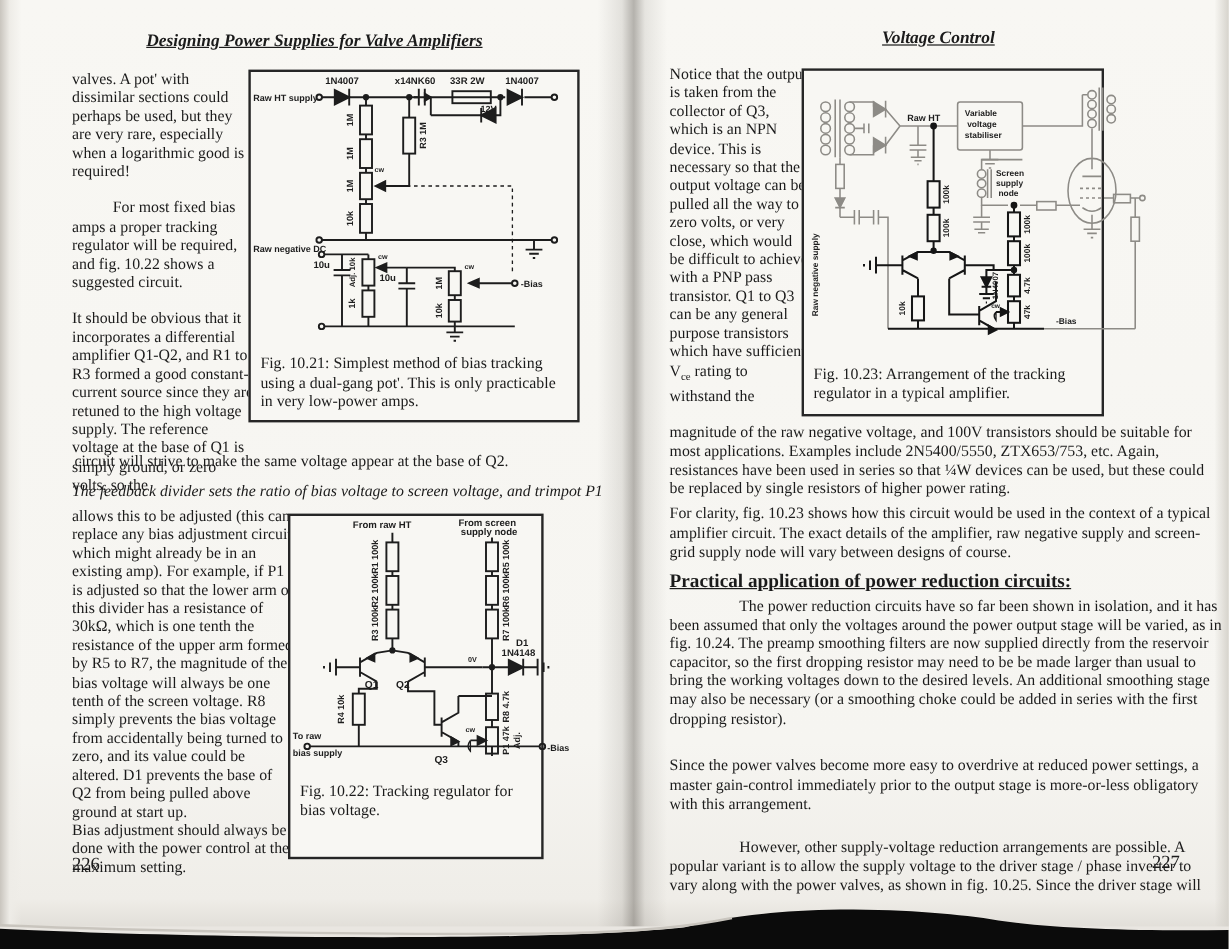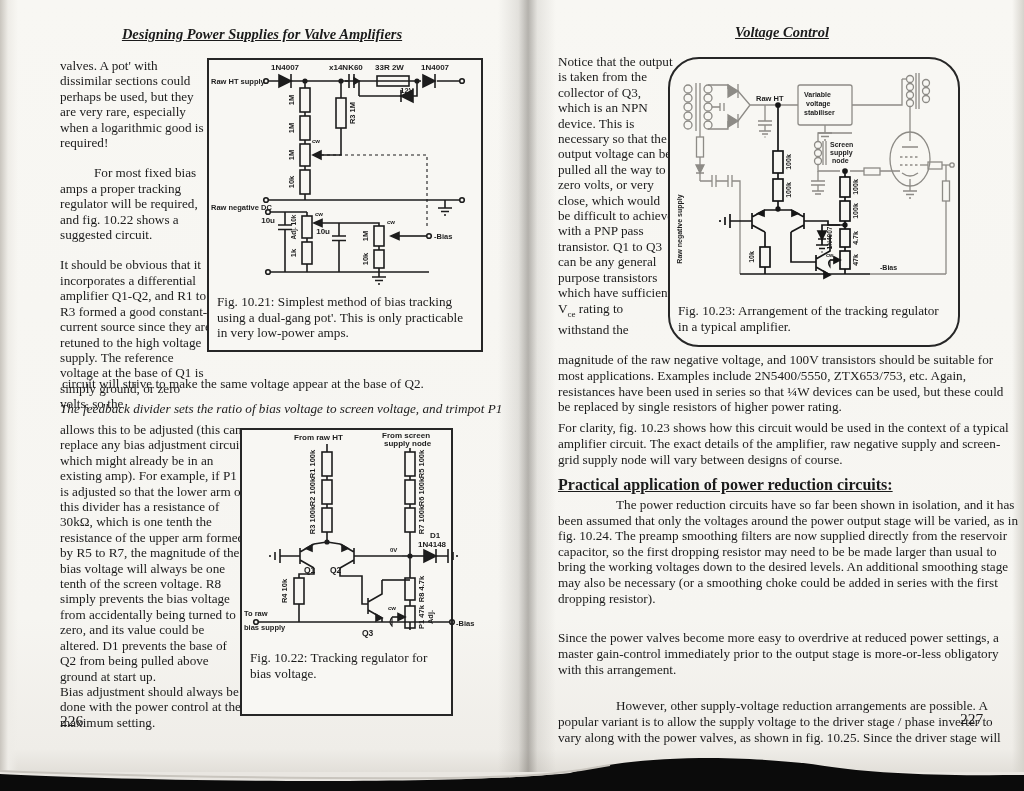--- a/index.html
+++ b/index.html
@@ -244,21 +244,21 @@
 
 <div id="right-page" class="page">
   <div class="running-head" style="top:24px;">
     <span>Voltage Control</span>
   </div>
 
   <div class="bodytext" style="position:absolute;left:18px;top:54px;width:116px;">
     <p style="margin:0;"><span>Notice that the output is taken from the collector of Q3, which is an NPN device. This is necessary so that the output voltage can be pulled all the way to zero volts, or very close, which would be difficult to achieve with a PNP pass transistor. Q1 to Q3 can be any general purpose transistors which have sufficient V</span><sub style="font-size:9px;">ce</sub><span> rating to withstand the</span></p>
   </div>
 
-  <div class="fig" style="left:128px;top:57px;width:292px;height:290px;border-radius:31px;">
+  <div class="fig" style="left:128px;top:57px;width:252px;height:290px;">
     <svg width="288" height="238" viewBox="0 0 288 238">
 
       <g stroke="#8d8b86" stroke-width="1.3" fill="none">
         <g>
           <circle cx="18" cy="30" r="4"></circle>
             <circle cx="18" cy="39" r="4"></circle>
             <circle cx="18" cy="48" r="4"></circle>
             <circle cx="18" cy="57" r="4"></circle>
             <circle cx="18" cy="66" r="4"></circle>
           <path d="M26,24 V72 M30,24 V72"></path>

